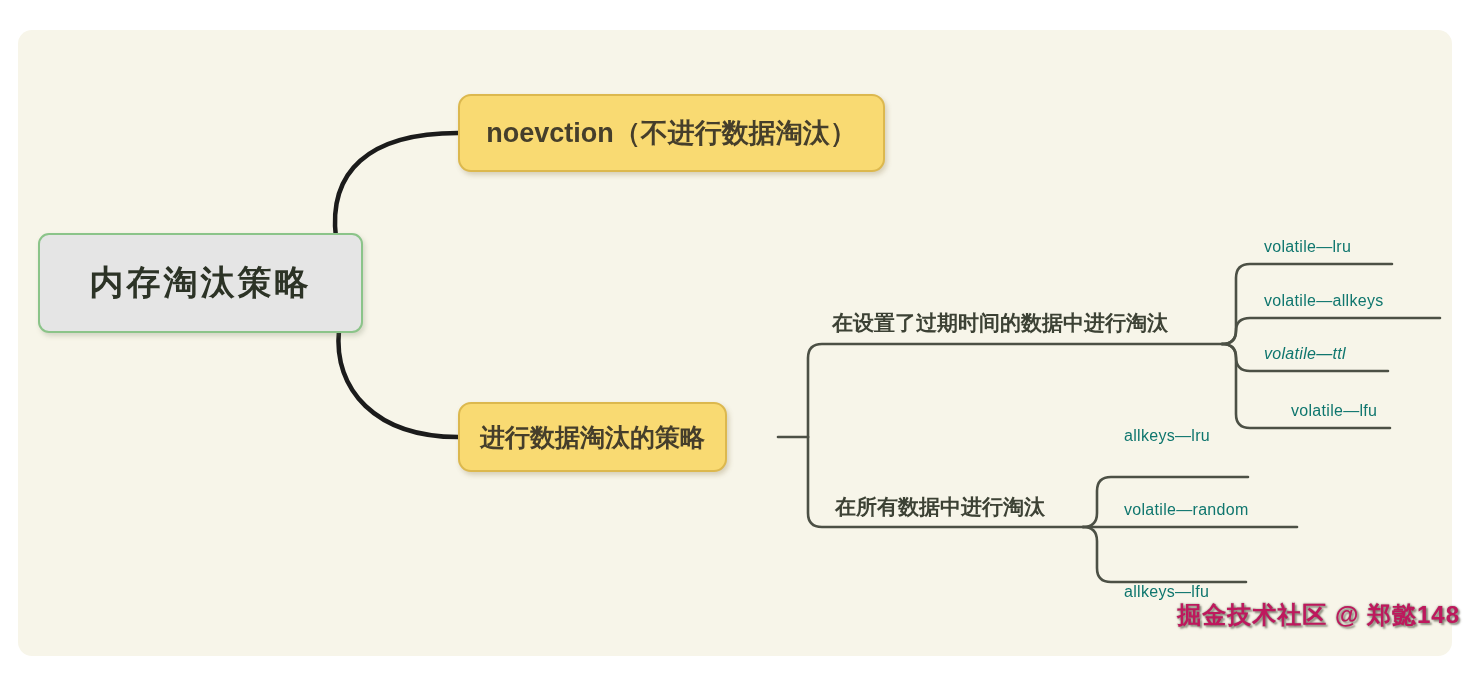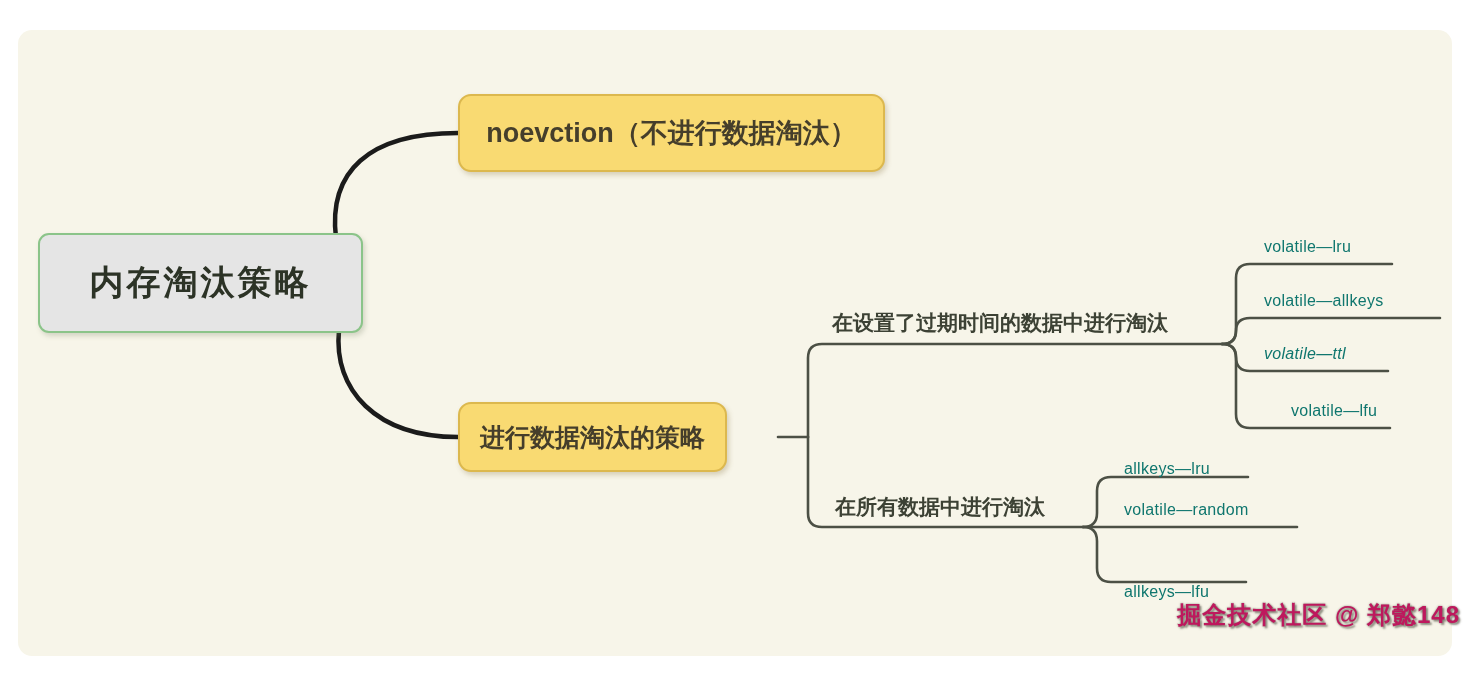--- a/index.html
+++ b/index.html
@@ -41,21 +41,21 @@
   .twig-sub2{ left:835px; top:493px; }
 
   .leaf{
     position:absolute; white-space:nowrap; color:#0f766e;
     font-size:16px; line-height:26px; letter-spacing:.3px;
   }
   .leaf-vlru   { left:1264px; top:234px; }
   .leaf-vrandom{ left:1264px; top:288px; }
   .leaf-vttl   { left:1264px; top:341px;font-style:italic; }
   .leaf-vlfu   { left:1264px; top:398px;margin-left:27px; }
-  .leaf-alru   { left:1124px; top:456px; }
+  .leaf-alru   { left:1124px; top:423px; }
   .leaf-arandom{ left:1124px; top:497px; }
   .leaf-alfu   { left:1124px; top:552px;margin-top:27px; }
 
   .watermark{
     position:absolute; top:599px; right:8px;
     font-size:24px; font-weight:bold; color:#be185d; letter-spacing:1px;
     text-shadow:0 0 2px rgba(110,108,95,.85), 2px 2px 2px rgba(110,108,95,.75);
     white-space:nowrap;
   }
 </style>

